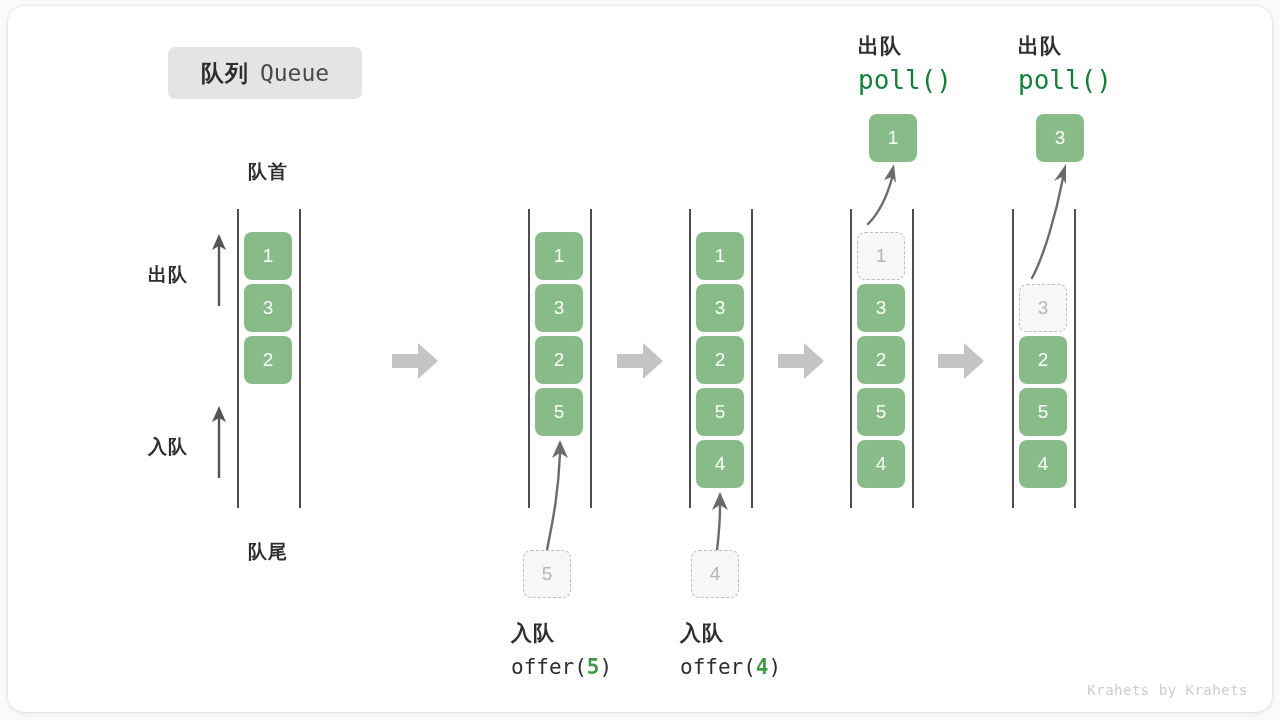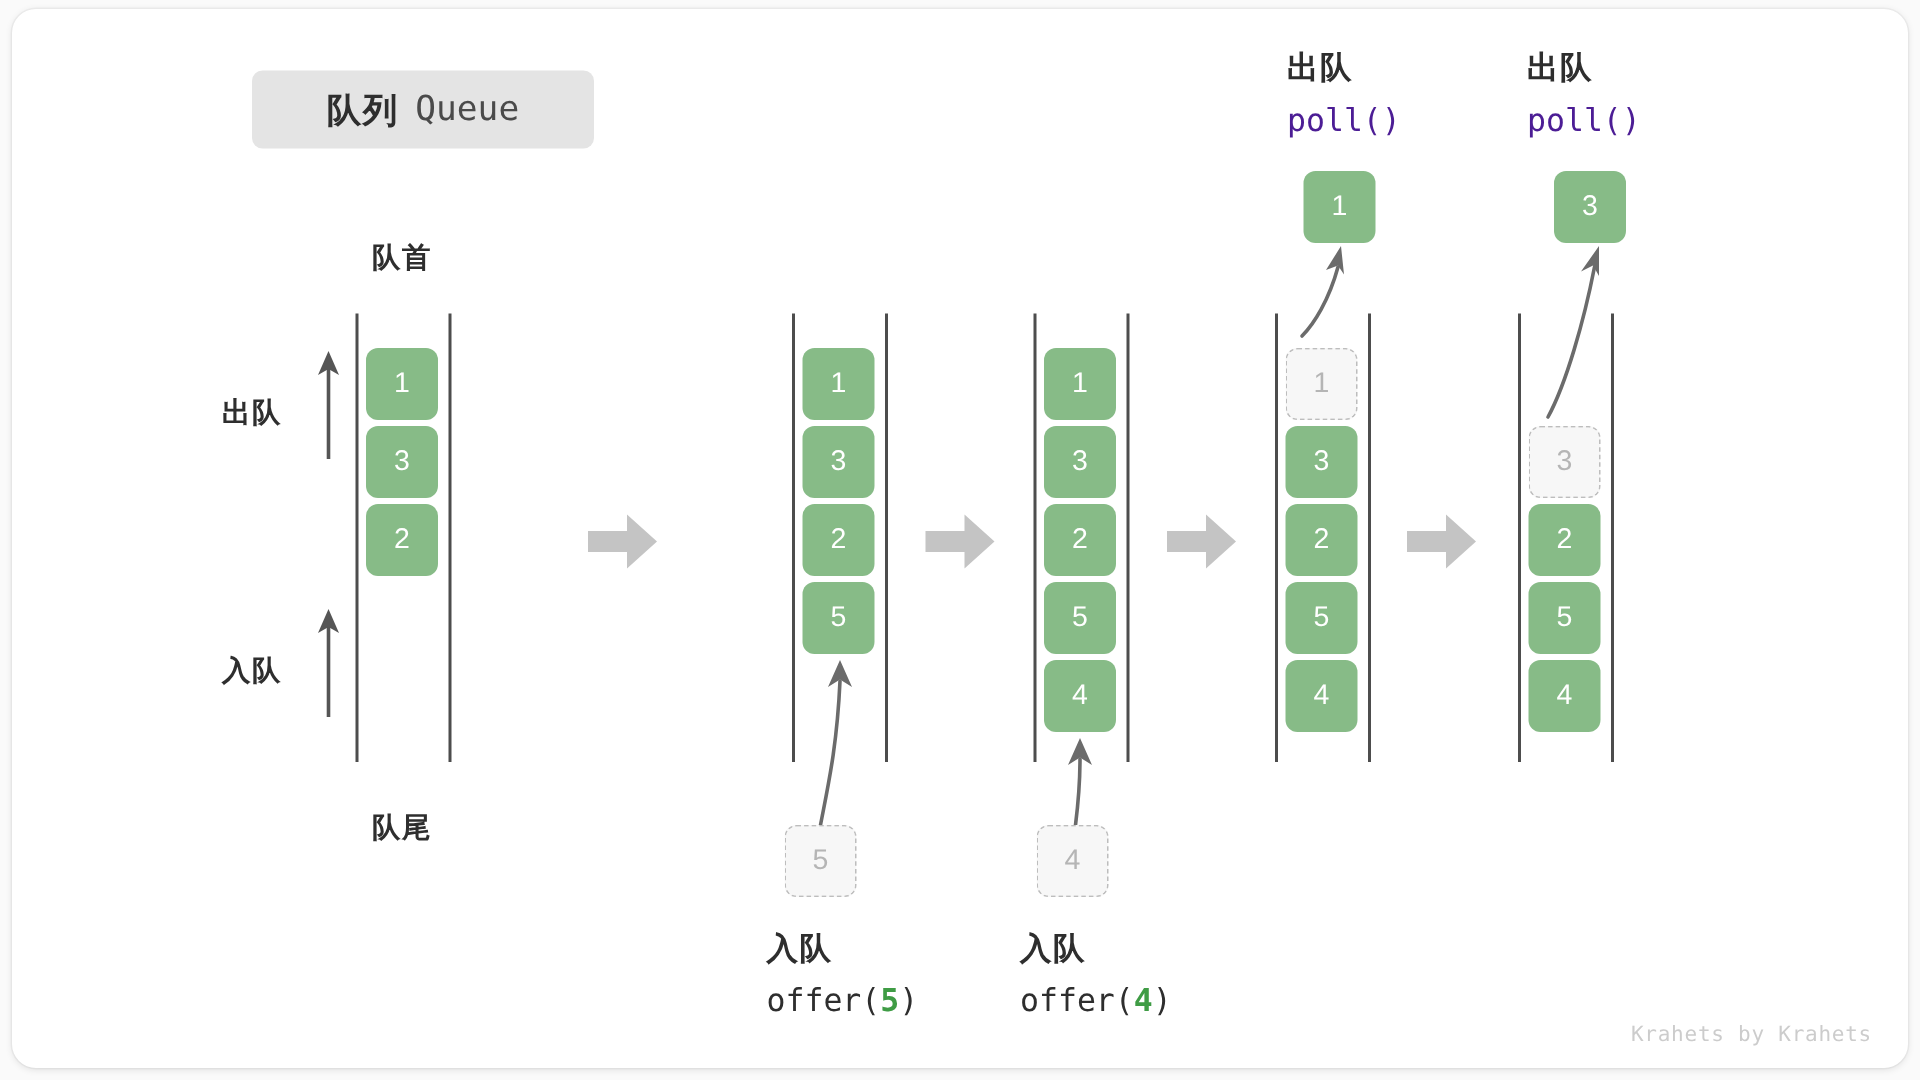--- a/index.html
+++ b/index.html
@@ -16,21 +16,21 @@
     background:#ffffff;
     border-radius:16px;
     box-shadow:0 1px 5px rgba(0,0,0,0.10), 0 0 0 1px rgba(0,0,0,0.035);
   }
   #stage{position:absolute;left:0;top:0;width:1280px;height:720px;}
   .abs{position:absolute;}
 
   
   #title-badge{
     left:168px;top:47px;
-    width:228px;height:52px;
+    width:194px;height:52px;
     background:#e4e4e4;
     border-radius:7px;
     display:flex;align-items:center;justify-content:center;
     box-sizing:border-box;
   }
   #title-badge .cn{
     font-size:23px;font-weight:bold;color:#2e2e2e;
     letter-spacing:1px;
   }
   #title-badge .en{
@@ -85,21 +85,21 @@
   .op .l2 .num{color:#3f9c45;font-weight:bold;}
 
   
   .topop{white-space:nowrap;}
   .topop .l1{
     font-size:21px;font-weight:bold;color:#2e2e2e;
     letter-spacing:1px;line-height:34px;
   }
   .topop .l2{
     font-family:"DejaVu Sans Mono","Liberation Mono",monospace;
-    font-size:21px;color:#4c1d95;line-height:34px;text-align:right;
+    font-size:26px;color:#15803d;line-height:34px;text-align:right;
   }
 
   
   #watermark{
     right:32px;bottom:22px;
     font-family:"DejaVu Sans Mono","Liberation Mono",monospace;
     font-size:14px;color:#cccccc;letter-spacing:.5px;
   }
   svg{display:block;overflow:visible;}
 </style>

